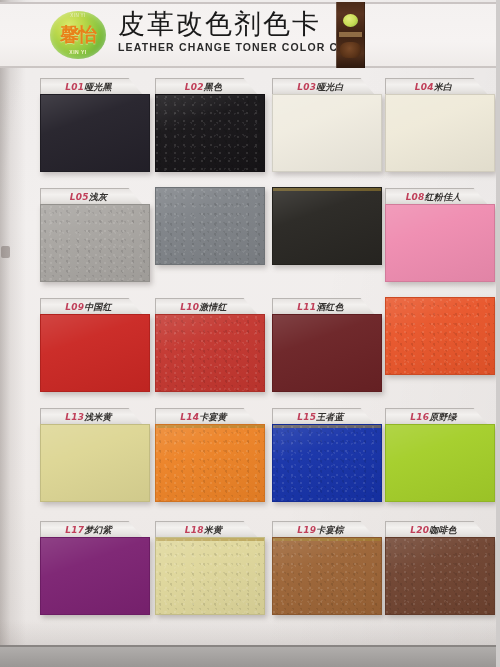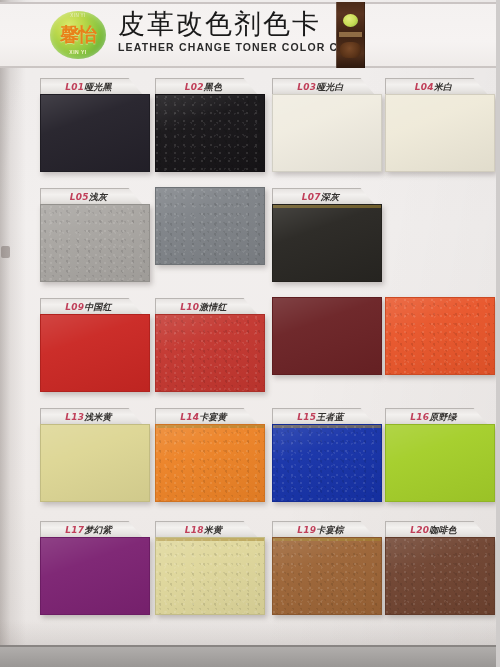--- a/index.html
+++ b/index.html
@@ -344,46 +344,54 @@
           <div class="sheen"></div>
         </div>
       </div>
       <div class="swatch" style="left: 155px; top: 118px;">
         <div class="chip" style="background: rgb(126, 130, 135);">
           <div class="grain"></div>
           <div class="sheen"></div>
         </div>
       </div>
       <div class="swatch" style="left: 272px; top: 118px;">
-        <div class="label-plate">
-          <div class="label-text"><span class="label-code">L07</span><span class="label-name">深灰</span></div>
-        </div>
         <div class="chip" style="background: rgb(40, 38, 34);">
           <div class="topedge"></div>
           <div class="sheen"></div>
         </div>
       </div>
+      <div class="swatch" style="left: 385px; top: 118px;">
+        <div class="label-plate">
+          <div class="label-text"><span class="label-code">L08</span><span class="label-name">红粉佳人</span></div>
+        </div>
+        <div class="chip" style="background: rgb(239, 140, 176);">
+          <div class="sheen"></div>
+        </div>
+      </div>
       <div class="swatch" style="left: 40px; top: 228px;">
         <div class="label-plate">
           <div class="label-text"><span class="label-code">L09</span><span class="label-name">中国红</span></div>
         </div>
         <div class="chip" style="background: rgb(202, 39, 35);">
           <div class="sheen"></div>
         </div>
       </div>
       <div class="swatch" style="left: 155px; top: 228px;">
         <div class="label-plate">
           <div class="label-text"><span class="label-code">L10</span><span class="label-name">激情红</span></div>
         </div>
         <div class="chip" style="background: rgb(195, 54, 47);">
           <div class="grain"></div>
           <div class="sheen"></div>
         </div>
       </div>
       <div class="swatch" style="left: 272px; top: 228px;">
+        <div class="label-plate">
+          <div class="label-text"><span class="label-code">L11</span><span class="label-name">酒红色</span></div>
+        </div>
         <div class="chip" style="background: rgb(107, 34, 37);">
           <div class="sheen"></div>
         </div>
       </div>
       <div class="swatch" style="left: 385px; top: 228px;">
         <div class="chip" style="background: rgb(232, 85, 42);">
           <div class="grain"></div>
           <div class="sheen"></div>
         </div>
       </div>

